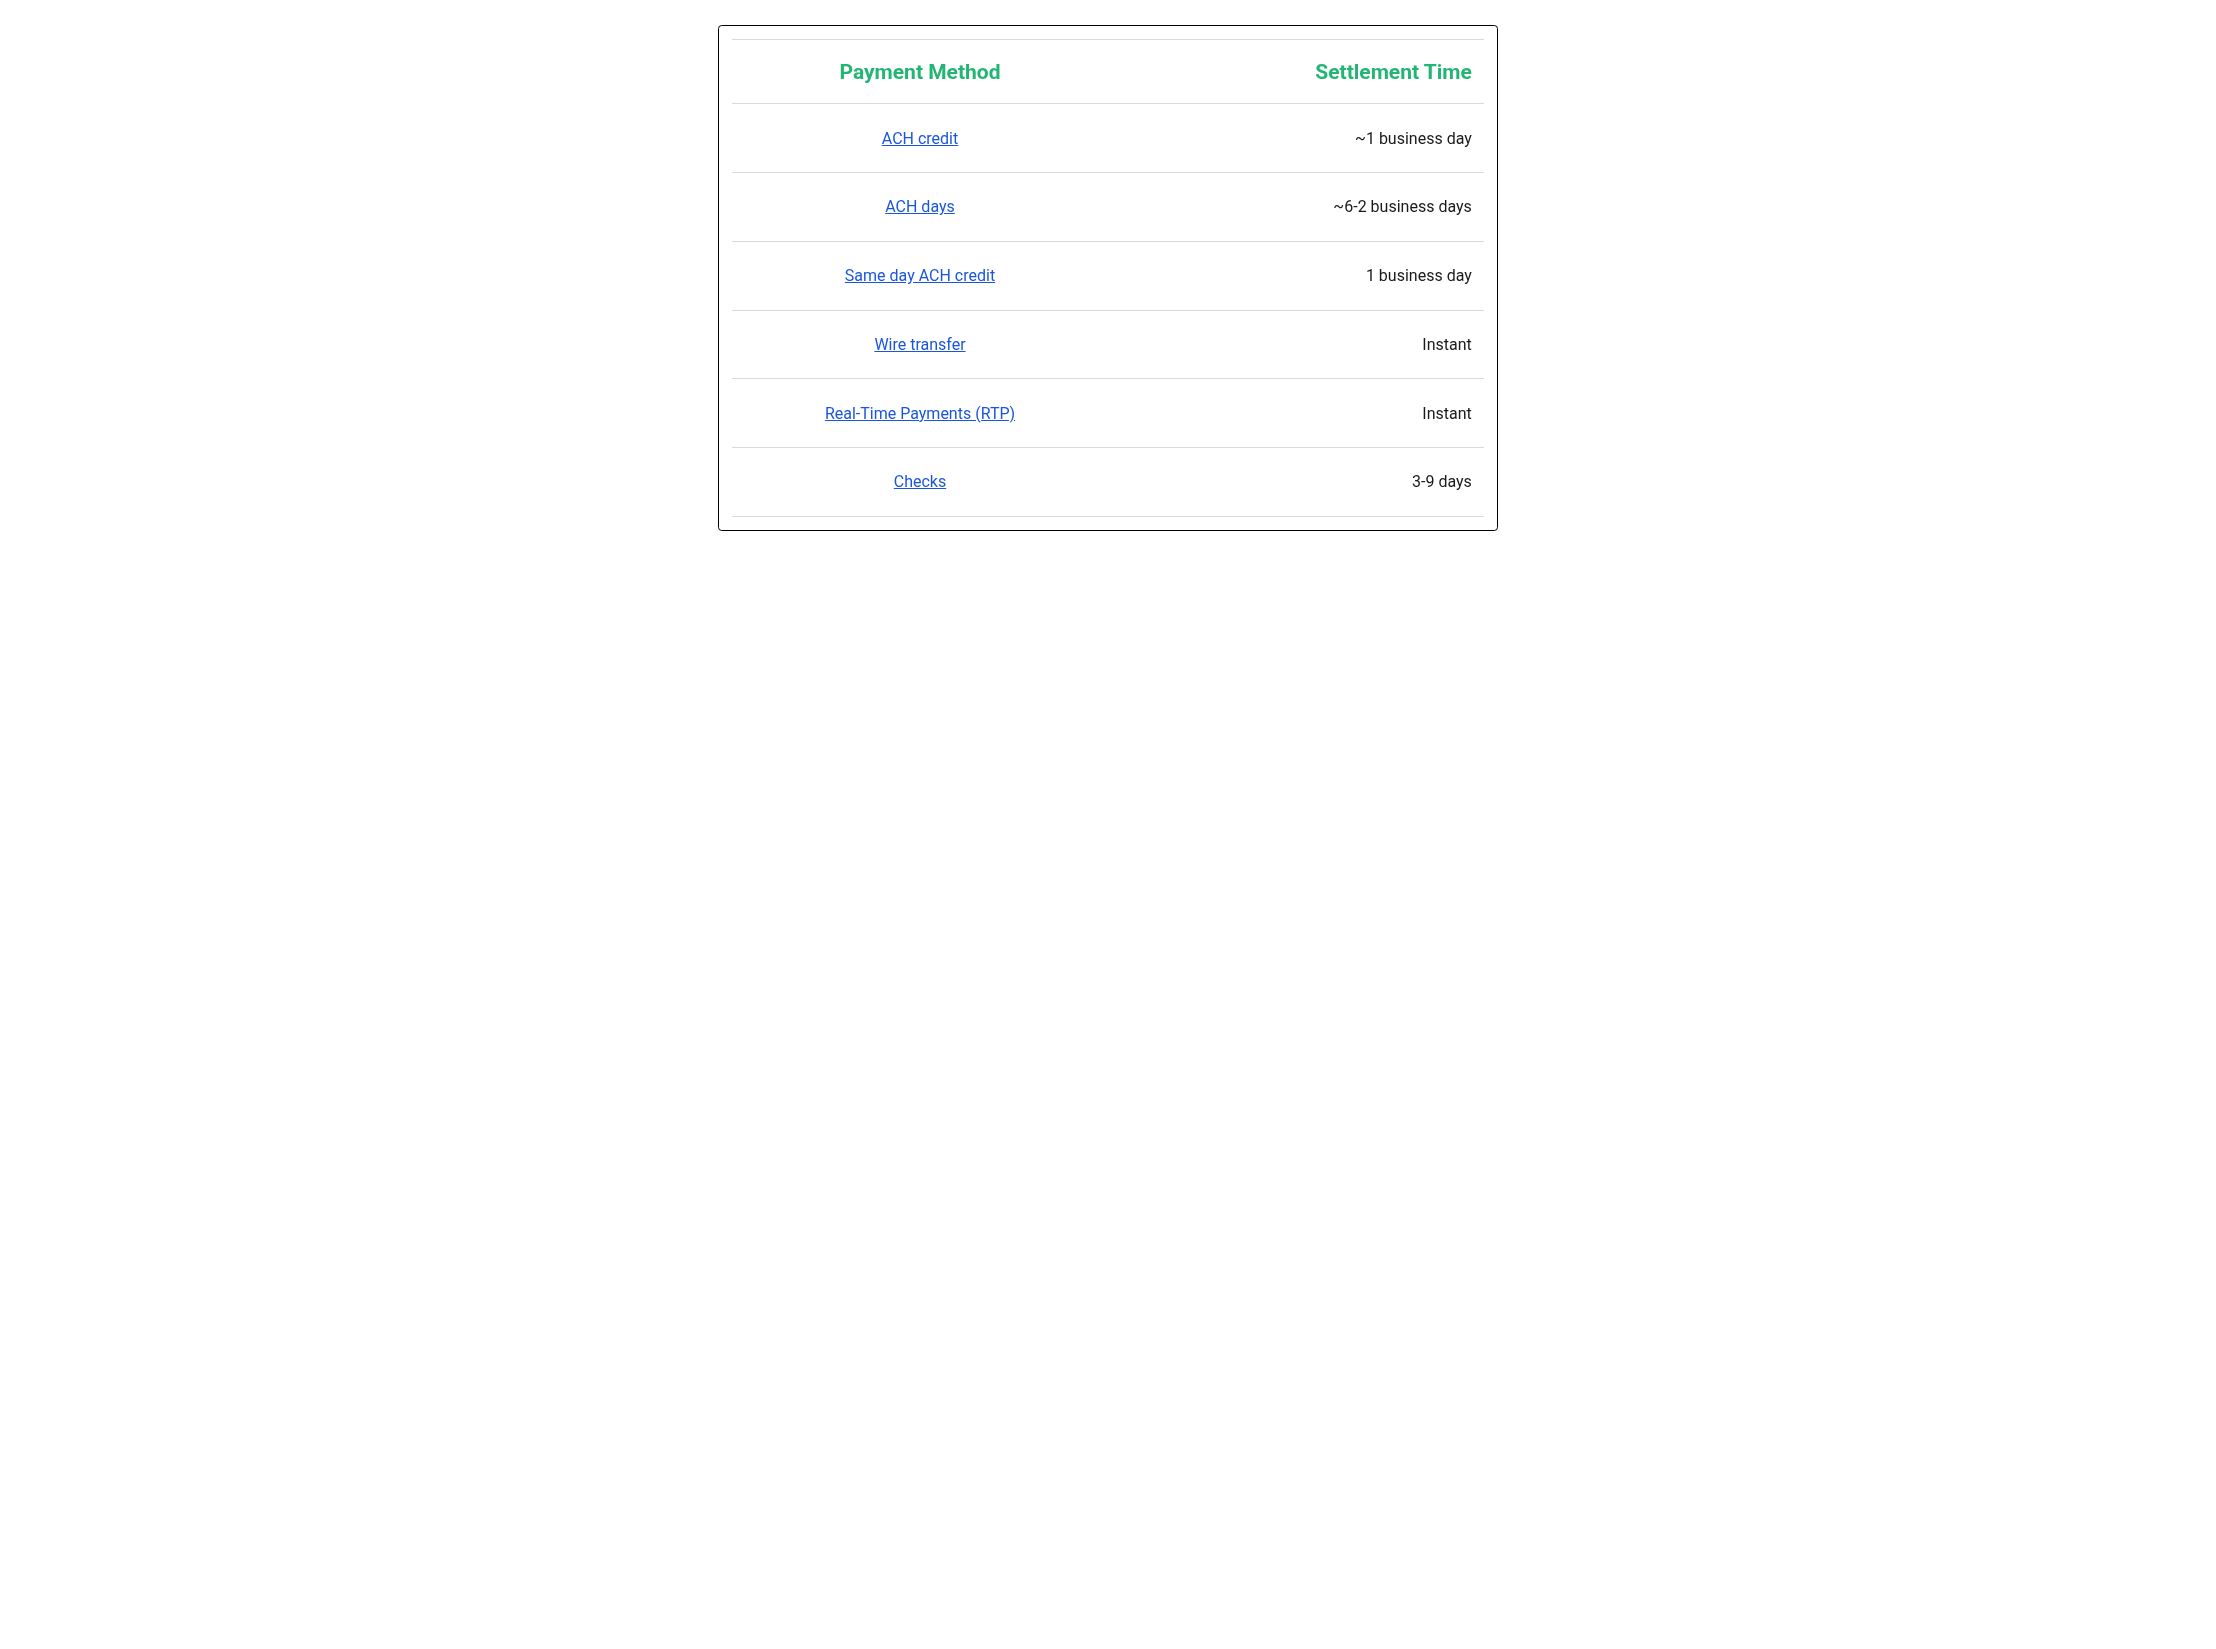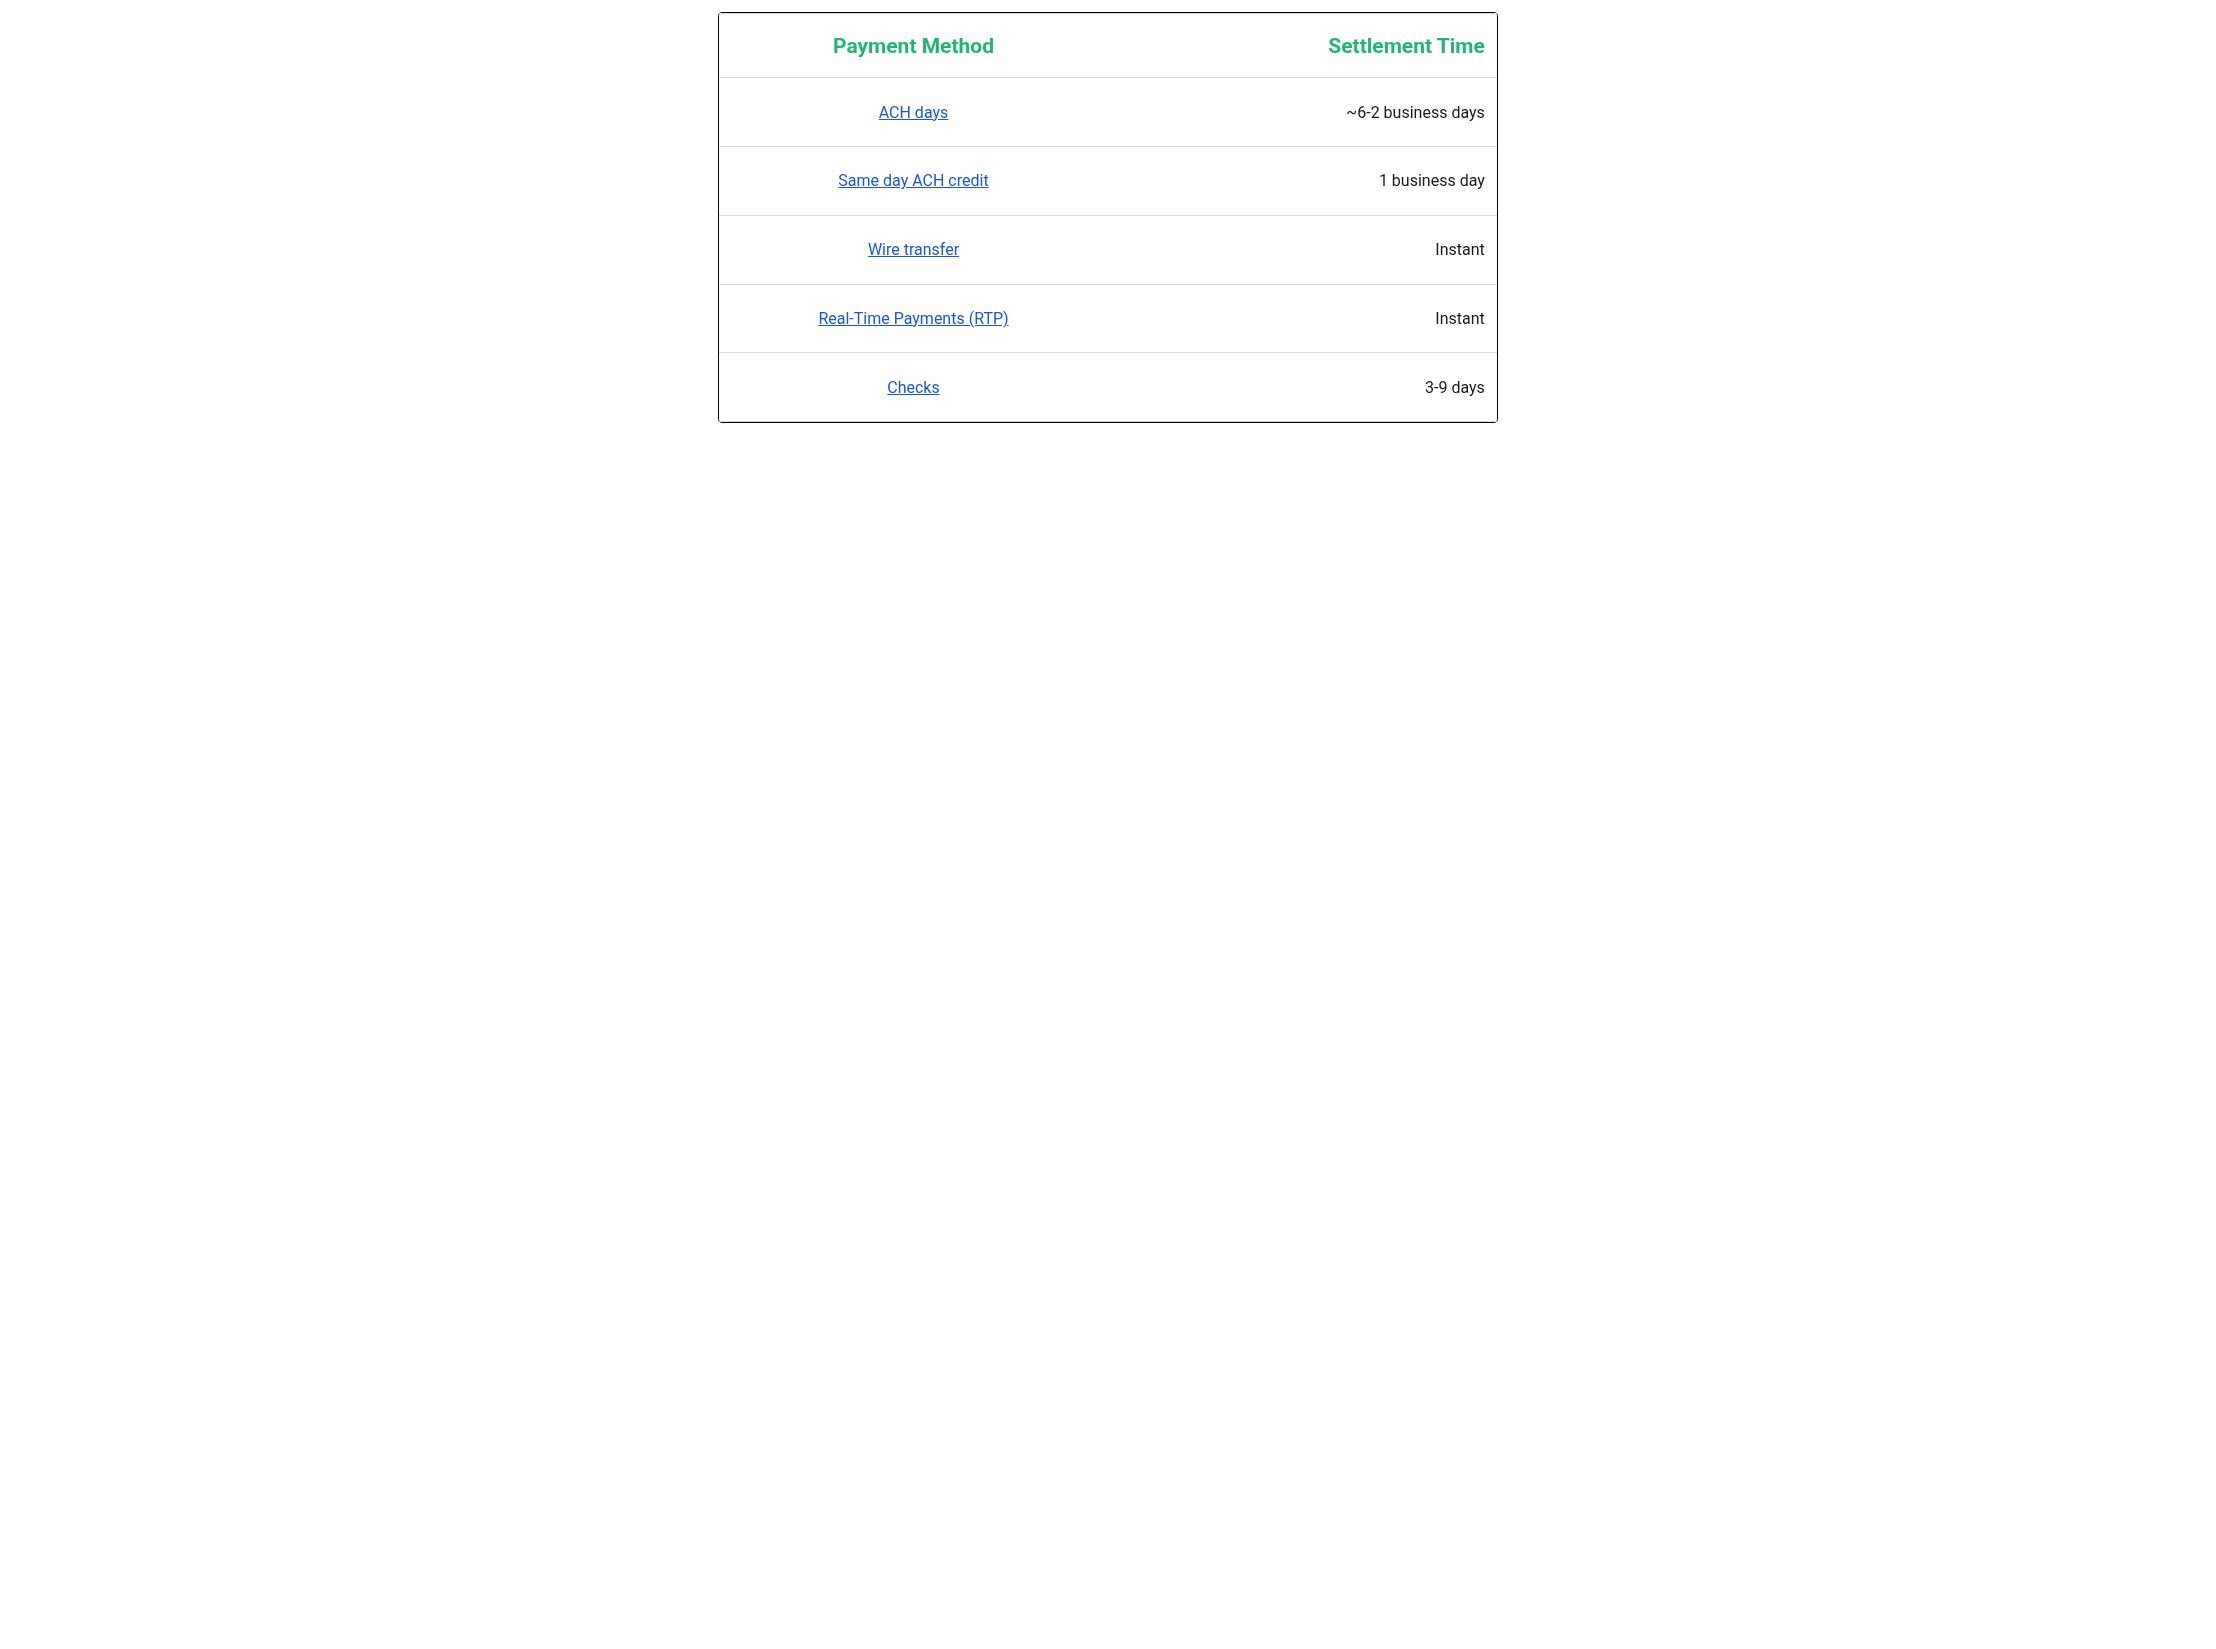--- a/index.html
+++ b/index.html
@@ -1,17 +1,17 @@
 <!DOCTYPE html>
 <html style="font-size:9.8px"><head>
   <meta charset="utf-8">
   <style>
     * {
       margin: 0;
-      padding: 0;
+      padding: 13px;
       box-sizing: border-box;
     }
     body {
       font-family: -apple-system, BlinkMacSystemFont, "Segoe UI", Roboto, "Helvetica Neue", Arial, sans-serif;
       background: #ffffff;
       padding: 12.2px;
     }
     .table-container {
       border: 1.8px solid #000000;
       border-radius: 3.7px;
@@ -60,20 +60,26 @@
   <table>
     <thead>
       <tr>
         <th class="method-col">Payment Method</th>
         <th class="time-col">Settlement Time</th>
       </tr>
     </thead>
     <tbody>
       <tr>
         <td class="method-col">
+          <a href="#">ACH credit</a>
+        </td>
+        <td class="time-col">~1 business day</td>
+      </tr>
+      <tr>
+        <td class="method-col">
           <a href="#">ACH days</a>
         </td>
         <td class="time-col">~6-2 business days</td>
       </tr>
       <tr>
         <td class="method-col">
           <a href="#">Same day ACH credit</a>
         </td>
         <td class="time-col">1 business day</td>
       </tr>

